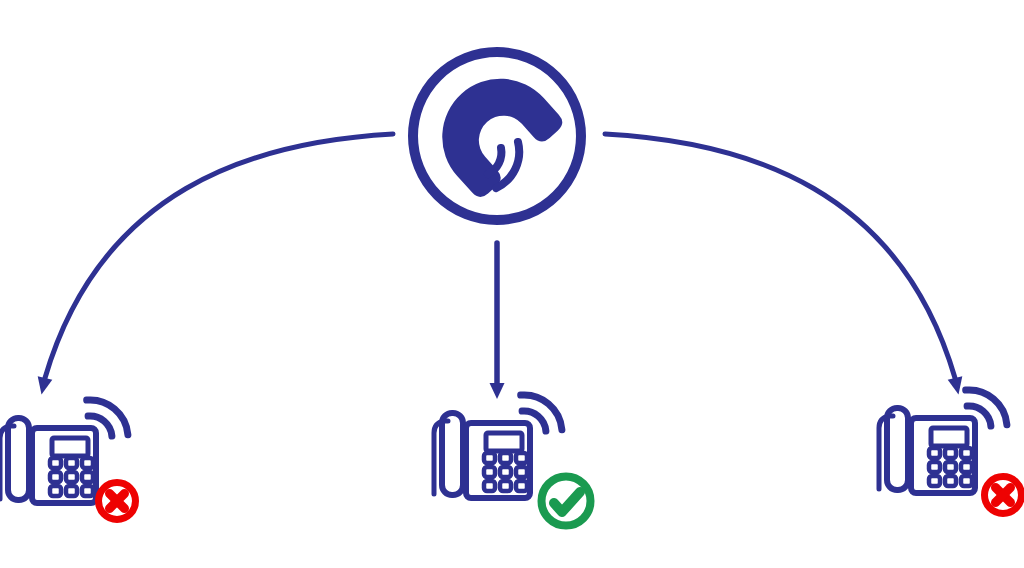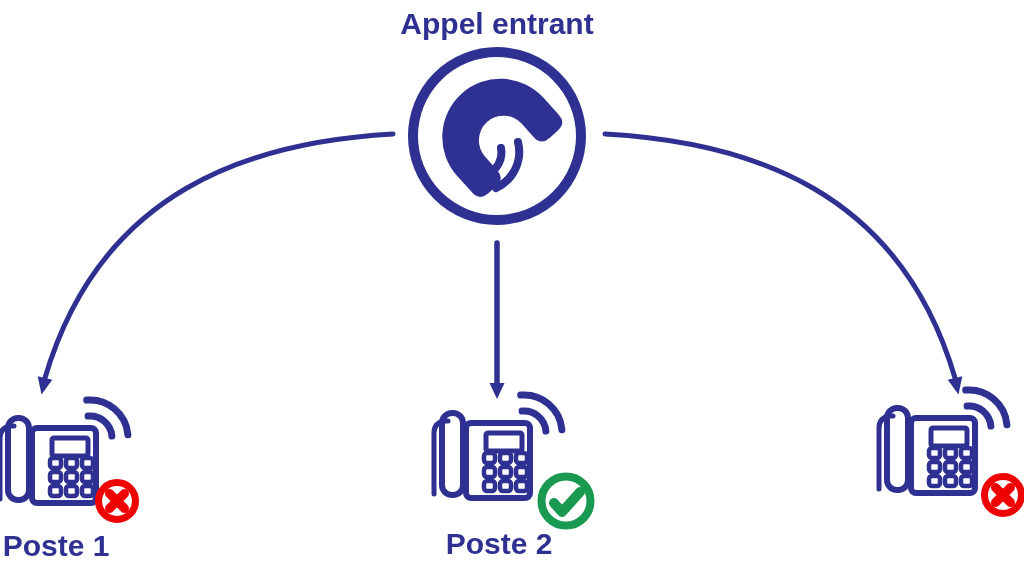--- a/index.html
+++ b/index.html
@@ -123,16 +123,13 @@
     </g>
     <g transform="translate(1003,495)">
       <circle r="18.5" stroke-width="7" class="badge-bg st-error"></circle>
       <g stroke-width="9" class="st-error" stroke-linecap="round">
         <line x1="-7.5" y1="-7.5" x2="7.5" y2="7.5"></line>
         <line x1="7.5" y1="-7.5" x2="-7.5" y2="7.5"></line>
       </g>
     </g>
   </svg>
 
-  <div class="label title">Appel entrant</div>
-  <div class="label label-poste1">Poste 1</div>
-  <div class="label label-poste2">Poste 2</div>
 </div>
 
 </body></html>

